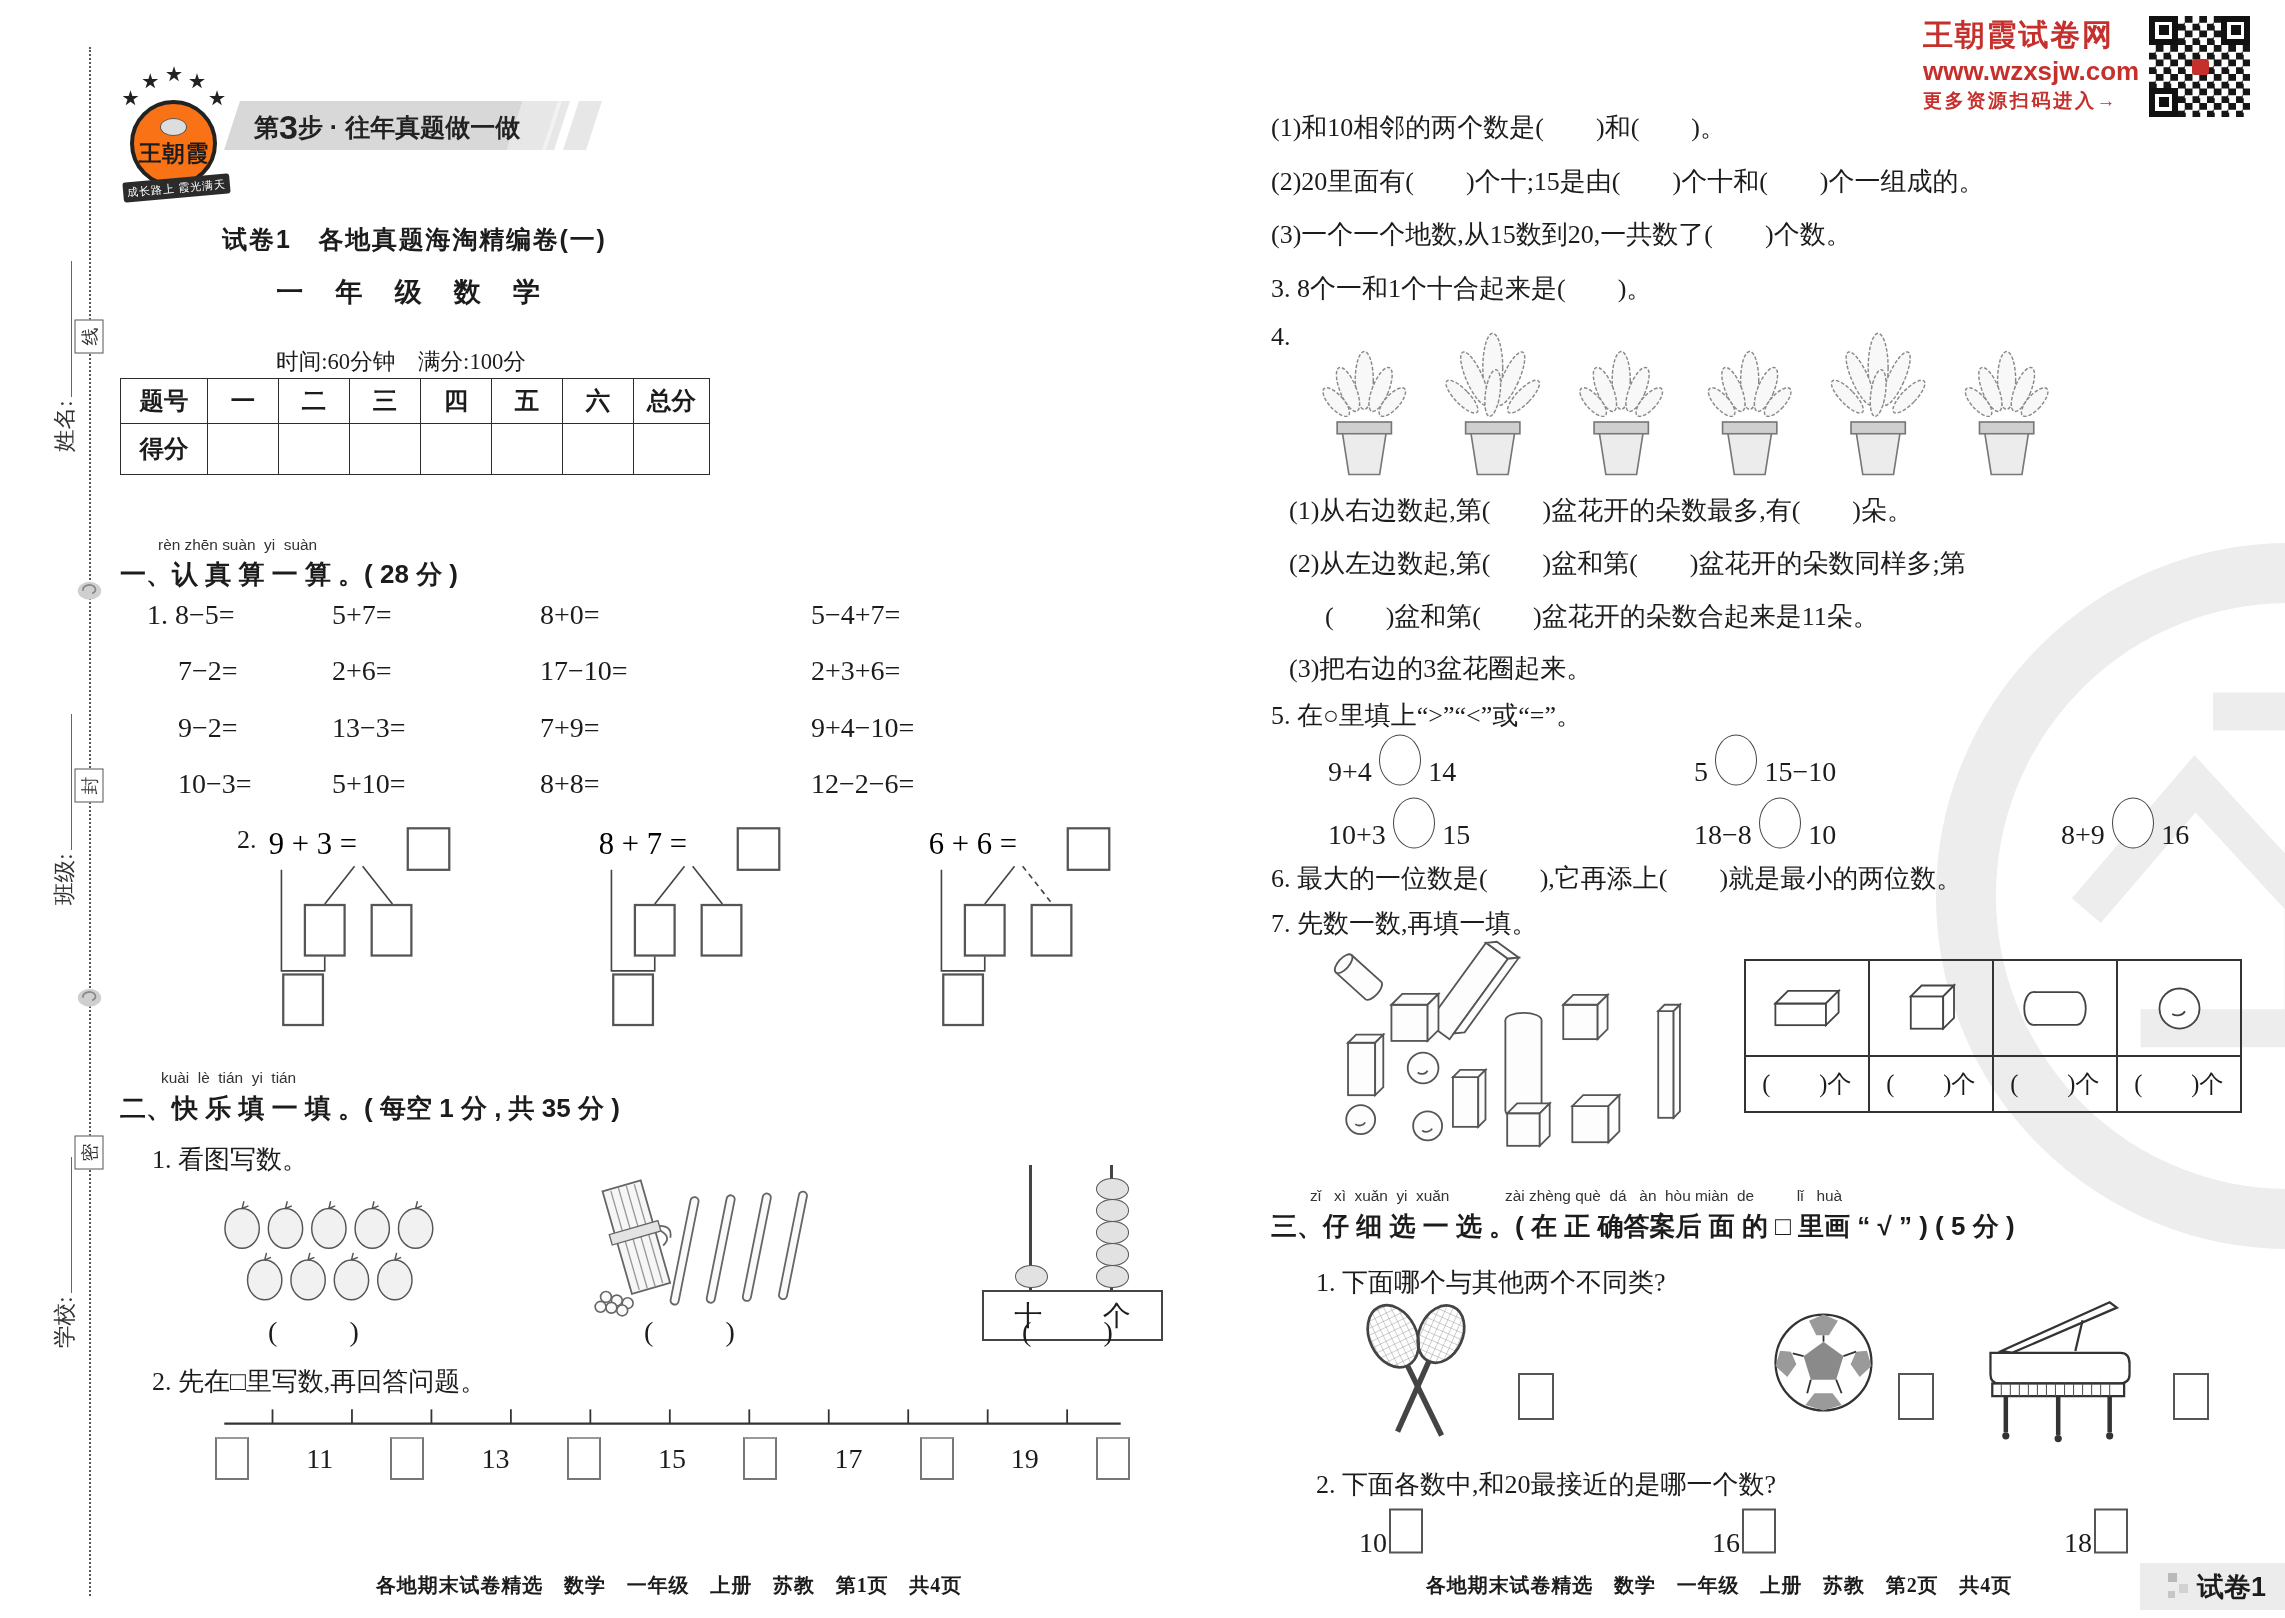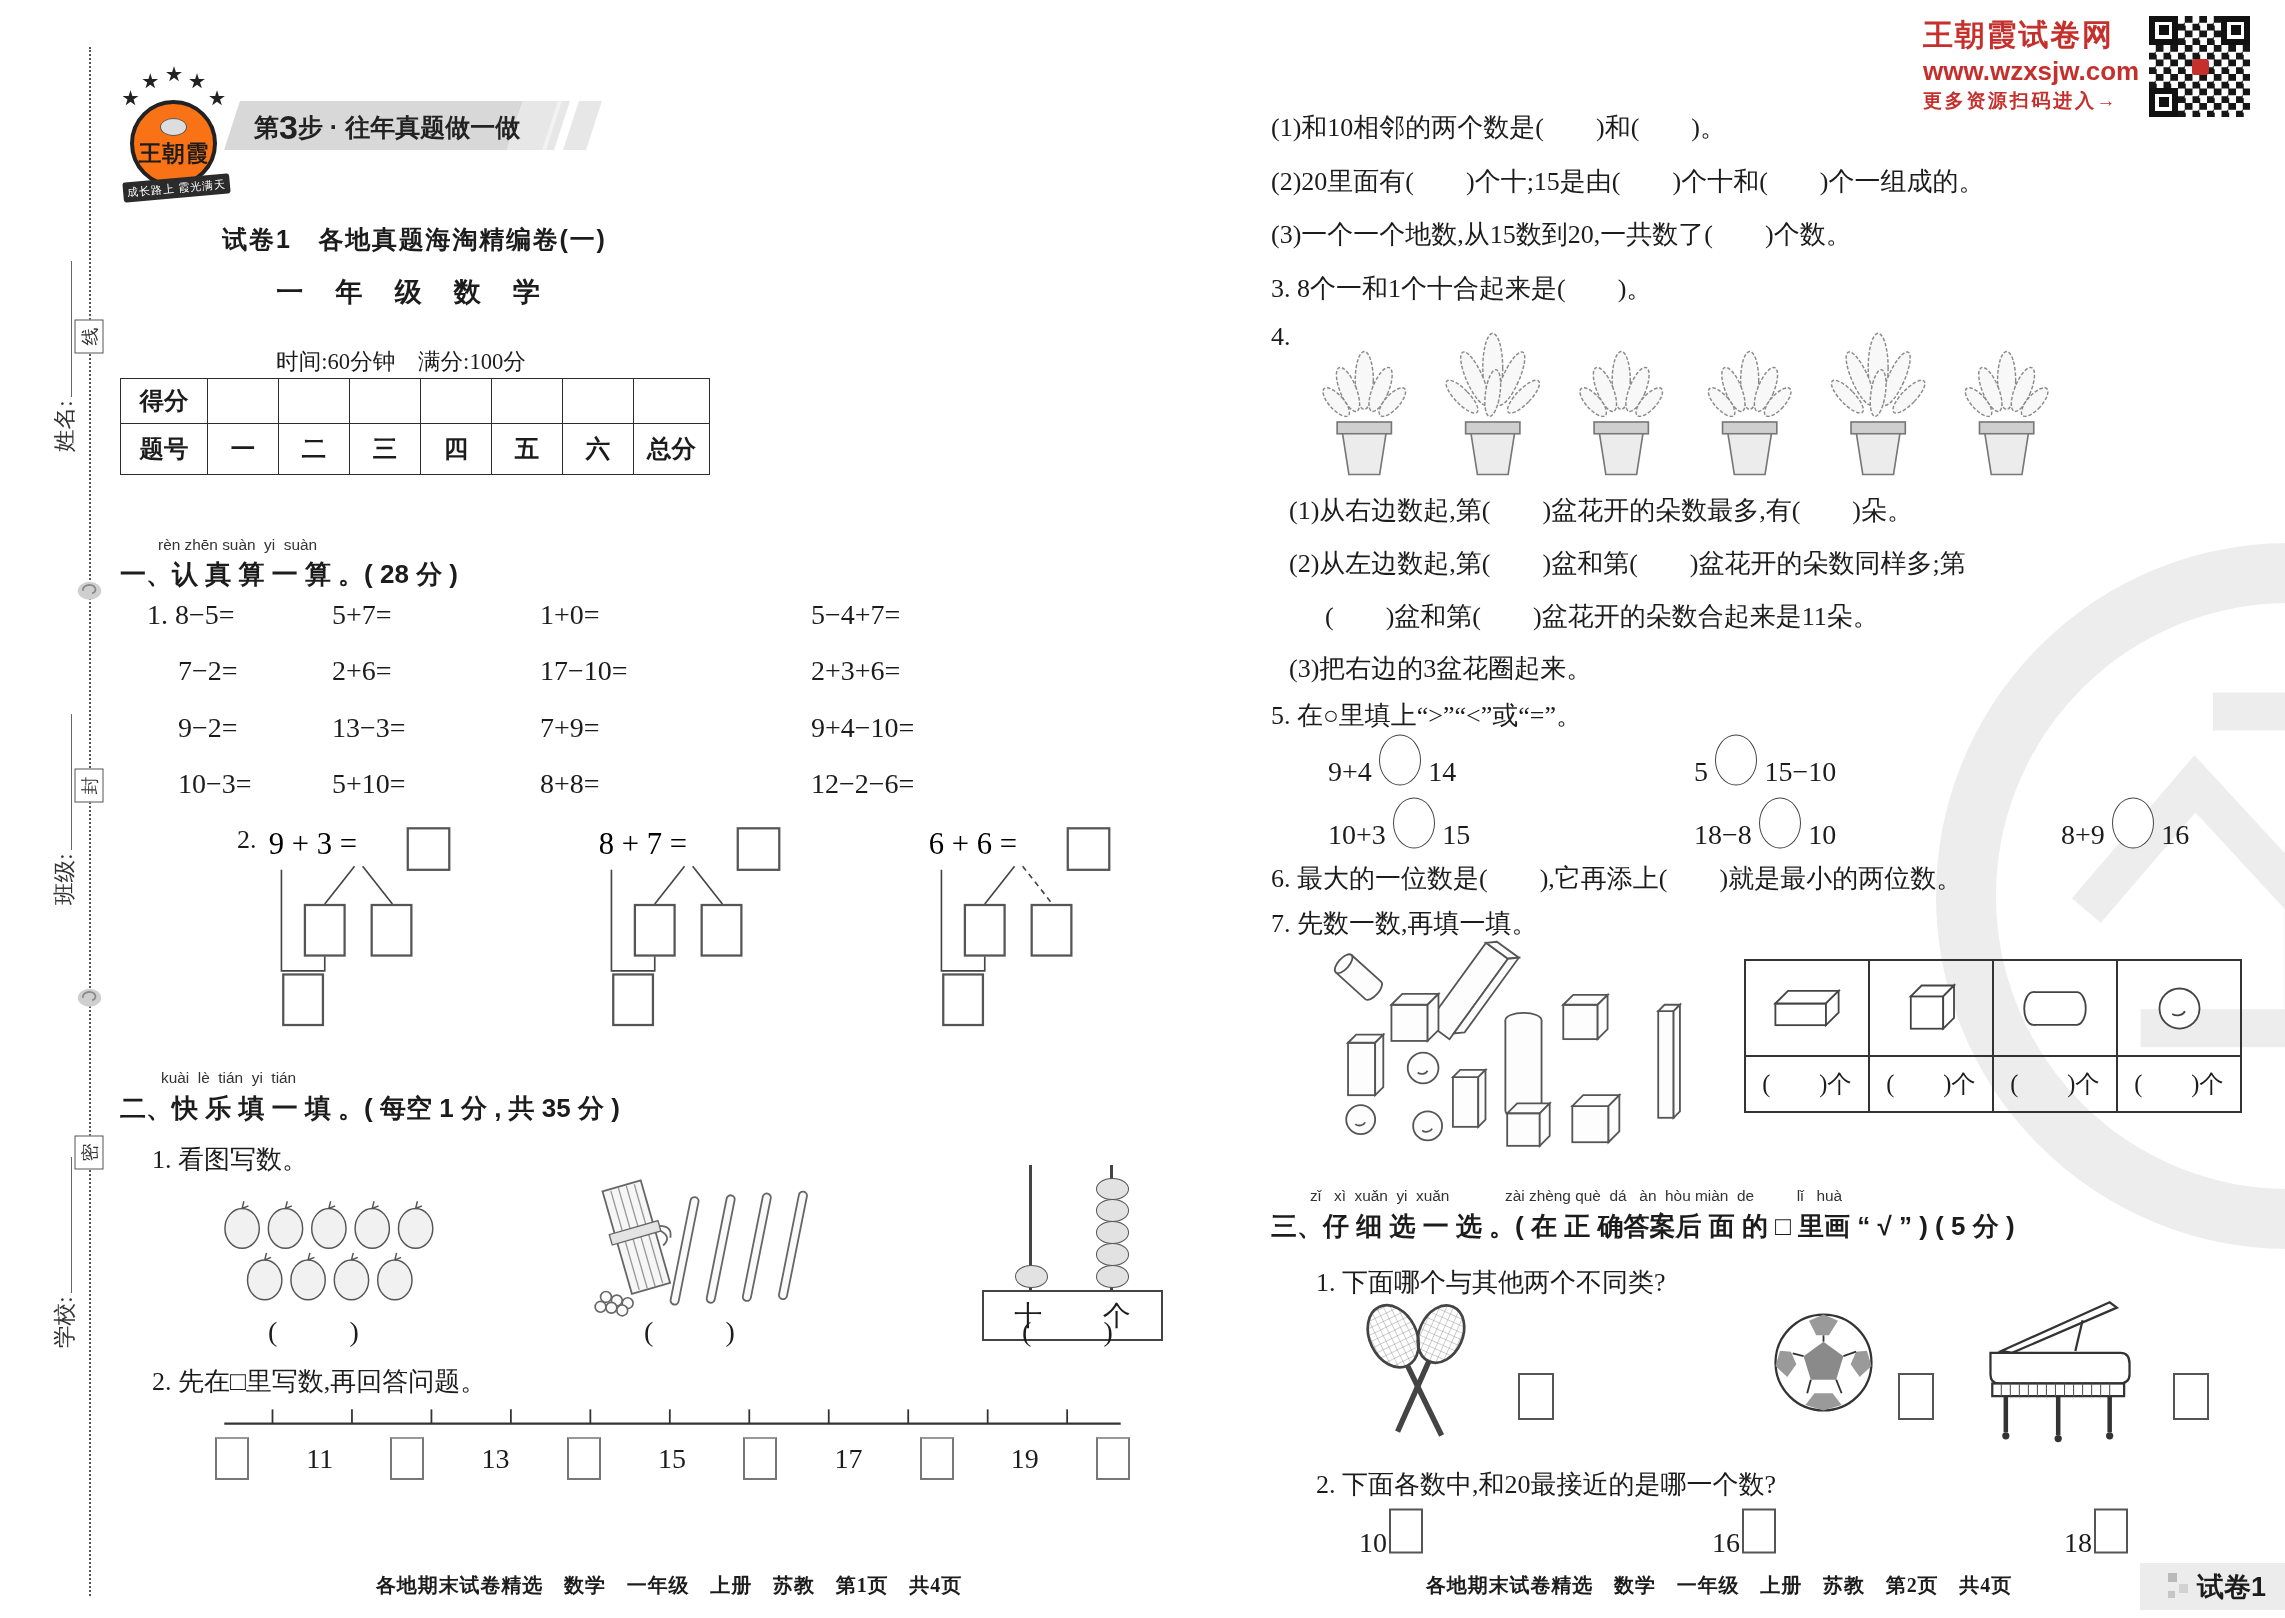--- a/index.html
+++ b/index.html
@@ -161,49 +161,49 @@
   <div class="txt"><span>第</span><span class="num">3</span><span>步 · 往年真题做一做</span></div>
 </div>
 
 <div class="page-title">试卷1　各地真题海淘精编卷(一)</div>
 <div class="page-subtitle">一 年 级 数 学</div>
 <div class="meta">时间:60分钟　满分:100分</div>
 
 <table class="score-table">
   <tbody>
       <tr>
+    <td>题号</td>
+    <td>一</td>
+    <td>二</td>
+    <td>三</td>
+    <td>四</td>
+    <td>五</td>
+    <td>六</td>
+    <td>总分</td>
+  </tr>
+  <tr>
     <td>得分</td>
     <td></td>
     <td></td>
     <td></td>
     <td></td>
     <td></td>
     <td></td>
     <td></td>
   </tr>
-  <tr>
-    <td>题号</td>
-    <td>一</td>
-    <td>二</td>
-    <td>三</td>
-    <td>四</td>
-    <td>五</td>
-    <td>六</td>
-    <td>总分</td>
-  </tr>
 </tbody>
   </table>
 
 <div class="pinyin" style="left:158px;top:536px">rèn zhēn suàn  yi  suàn</div>
 <div class="sec-title" style="left:120px;top:557px">一、认 真 算 一 算 。( 28 分 )</div>
 
 <div class="arith">
   <span>1. 8−5=</span>
   <span>5+7=</span>
-  <span>1+0=</span>
+  <span>8+0=</span>
   <span>5−4+7=</span>
   <span style="padding-left:31px">7−2=</span>
   <span>2+6=</span>
   <span>17−10=</span>
   <span>2+3+6=</span>
   <span style="padding-left:31px">9−2=</span>
   <span>13−3=</span>
   <span>7+9=</span>
   <span>9+4−10=</span>
   <span style="padding-left:31px">10−3=</span>

